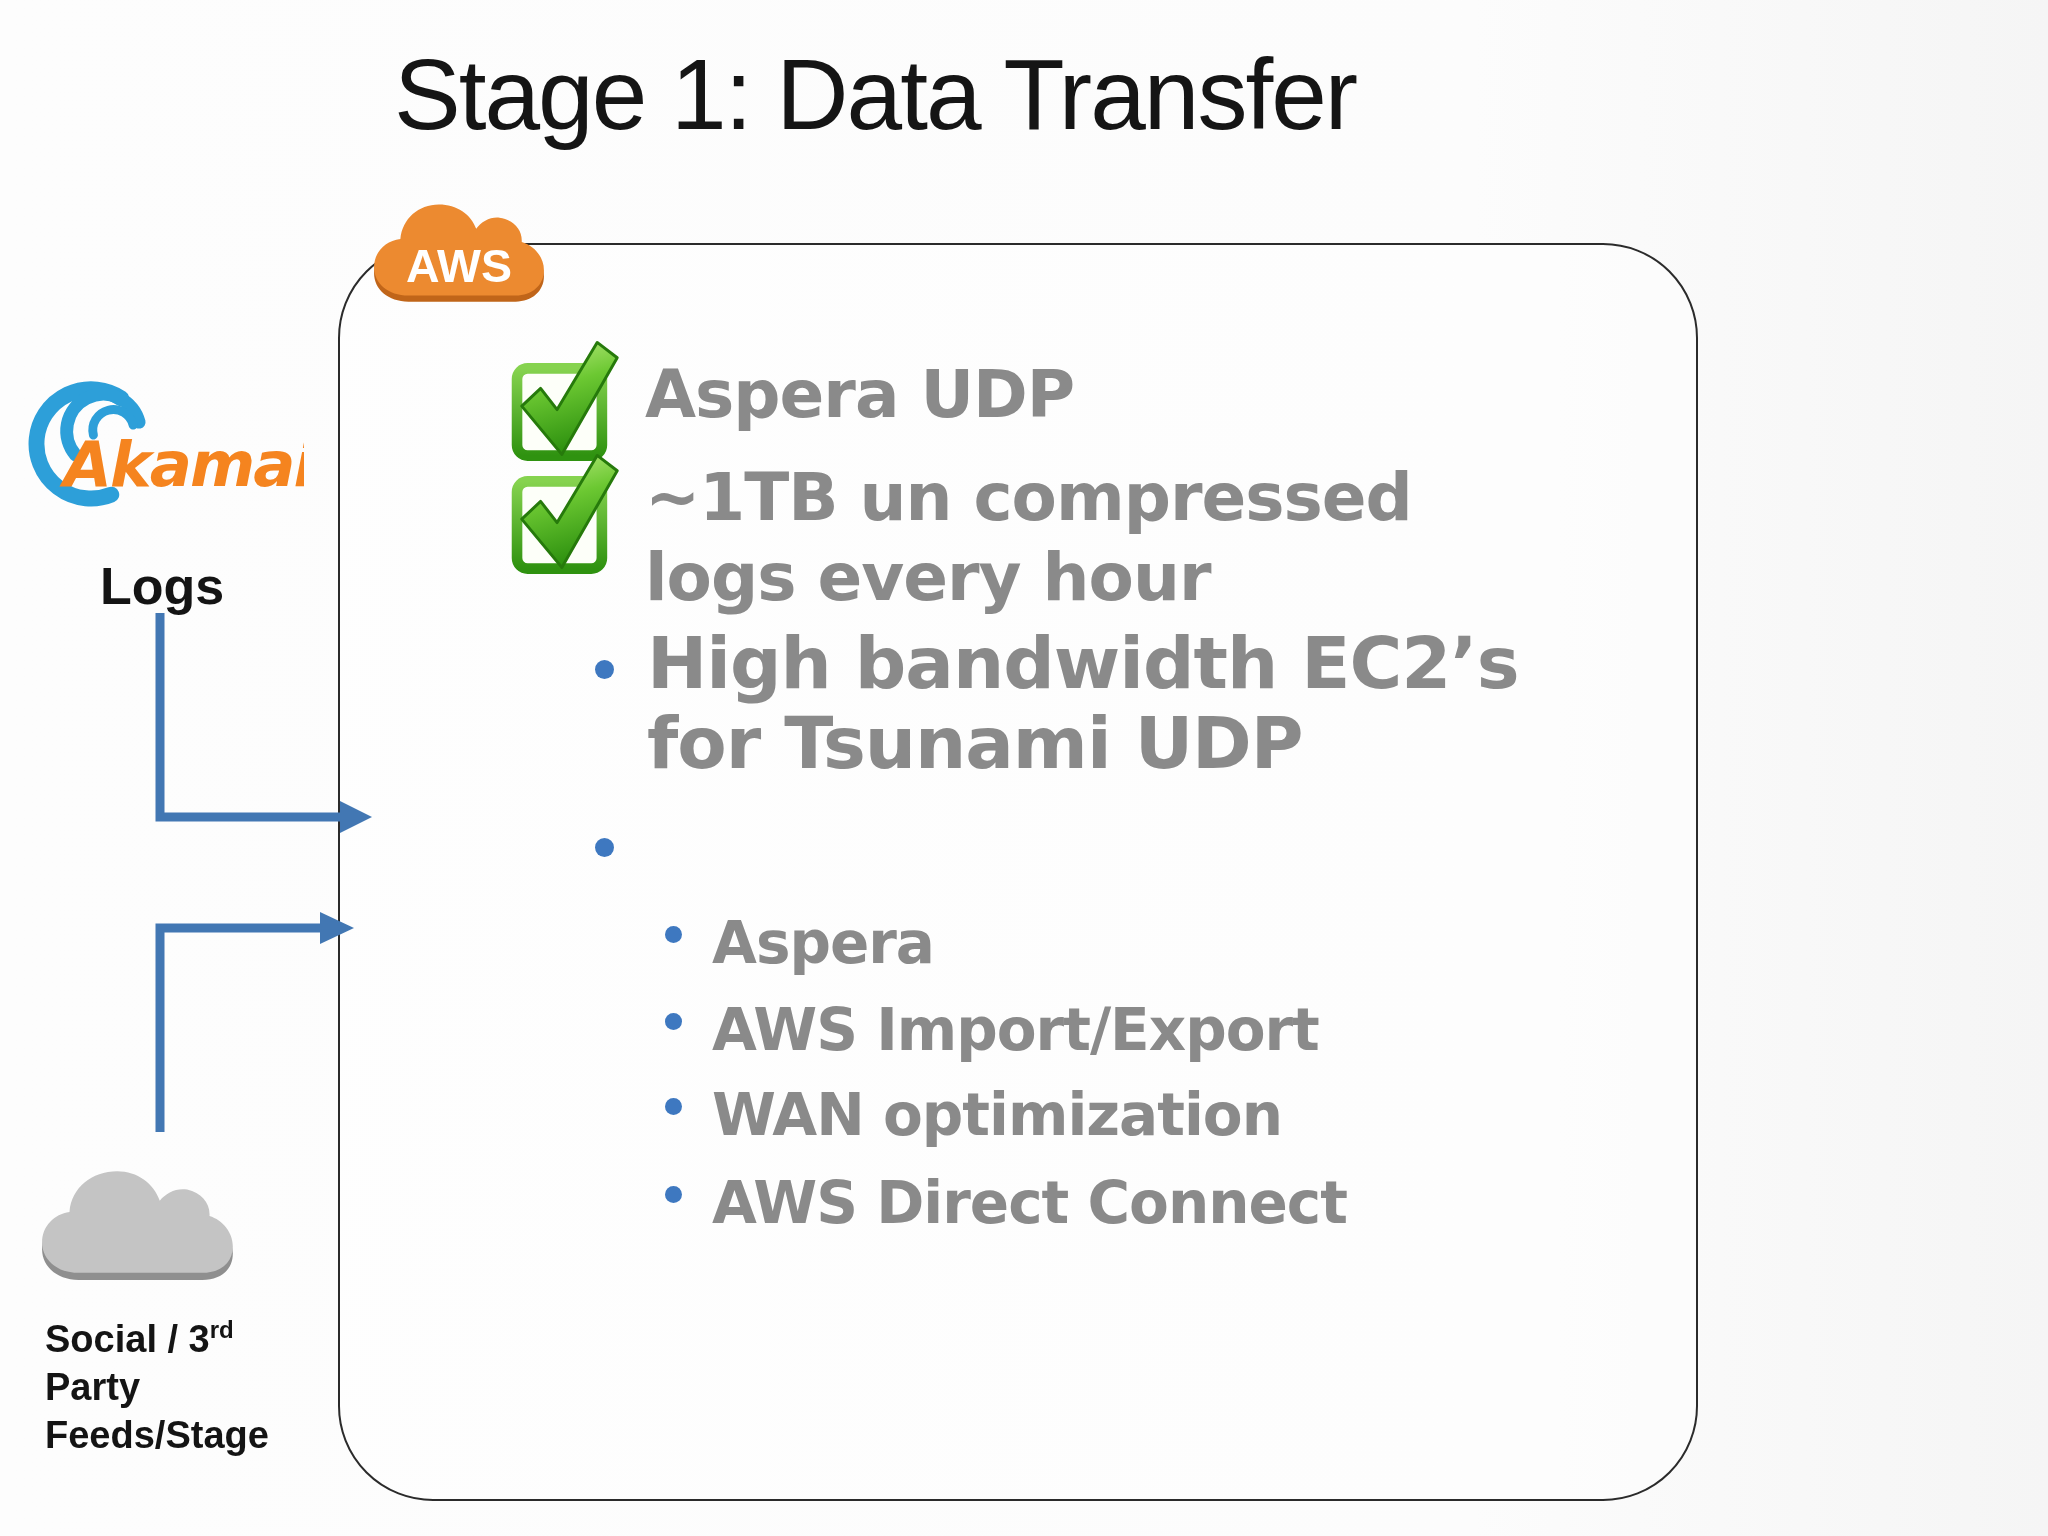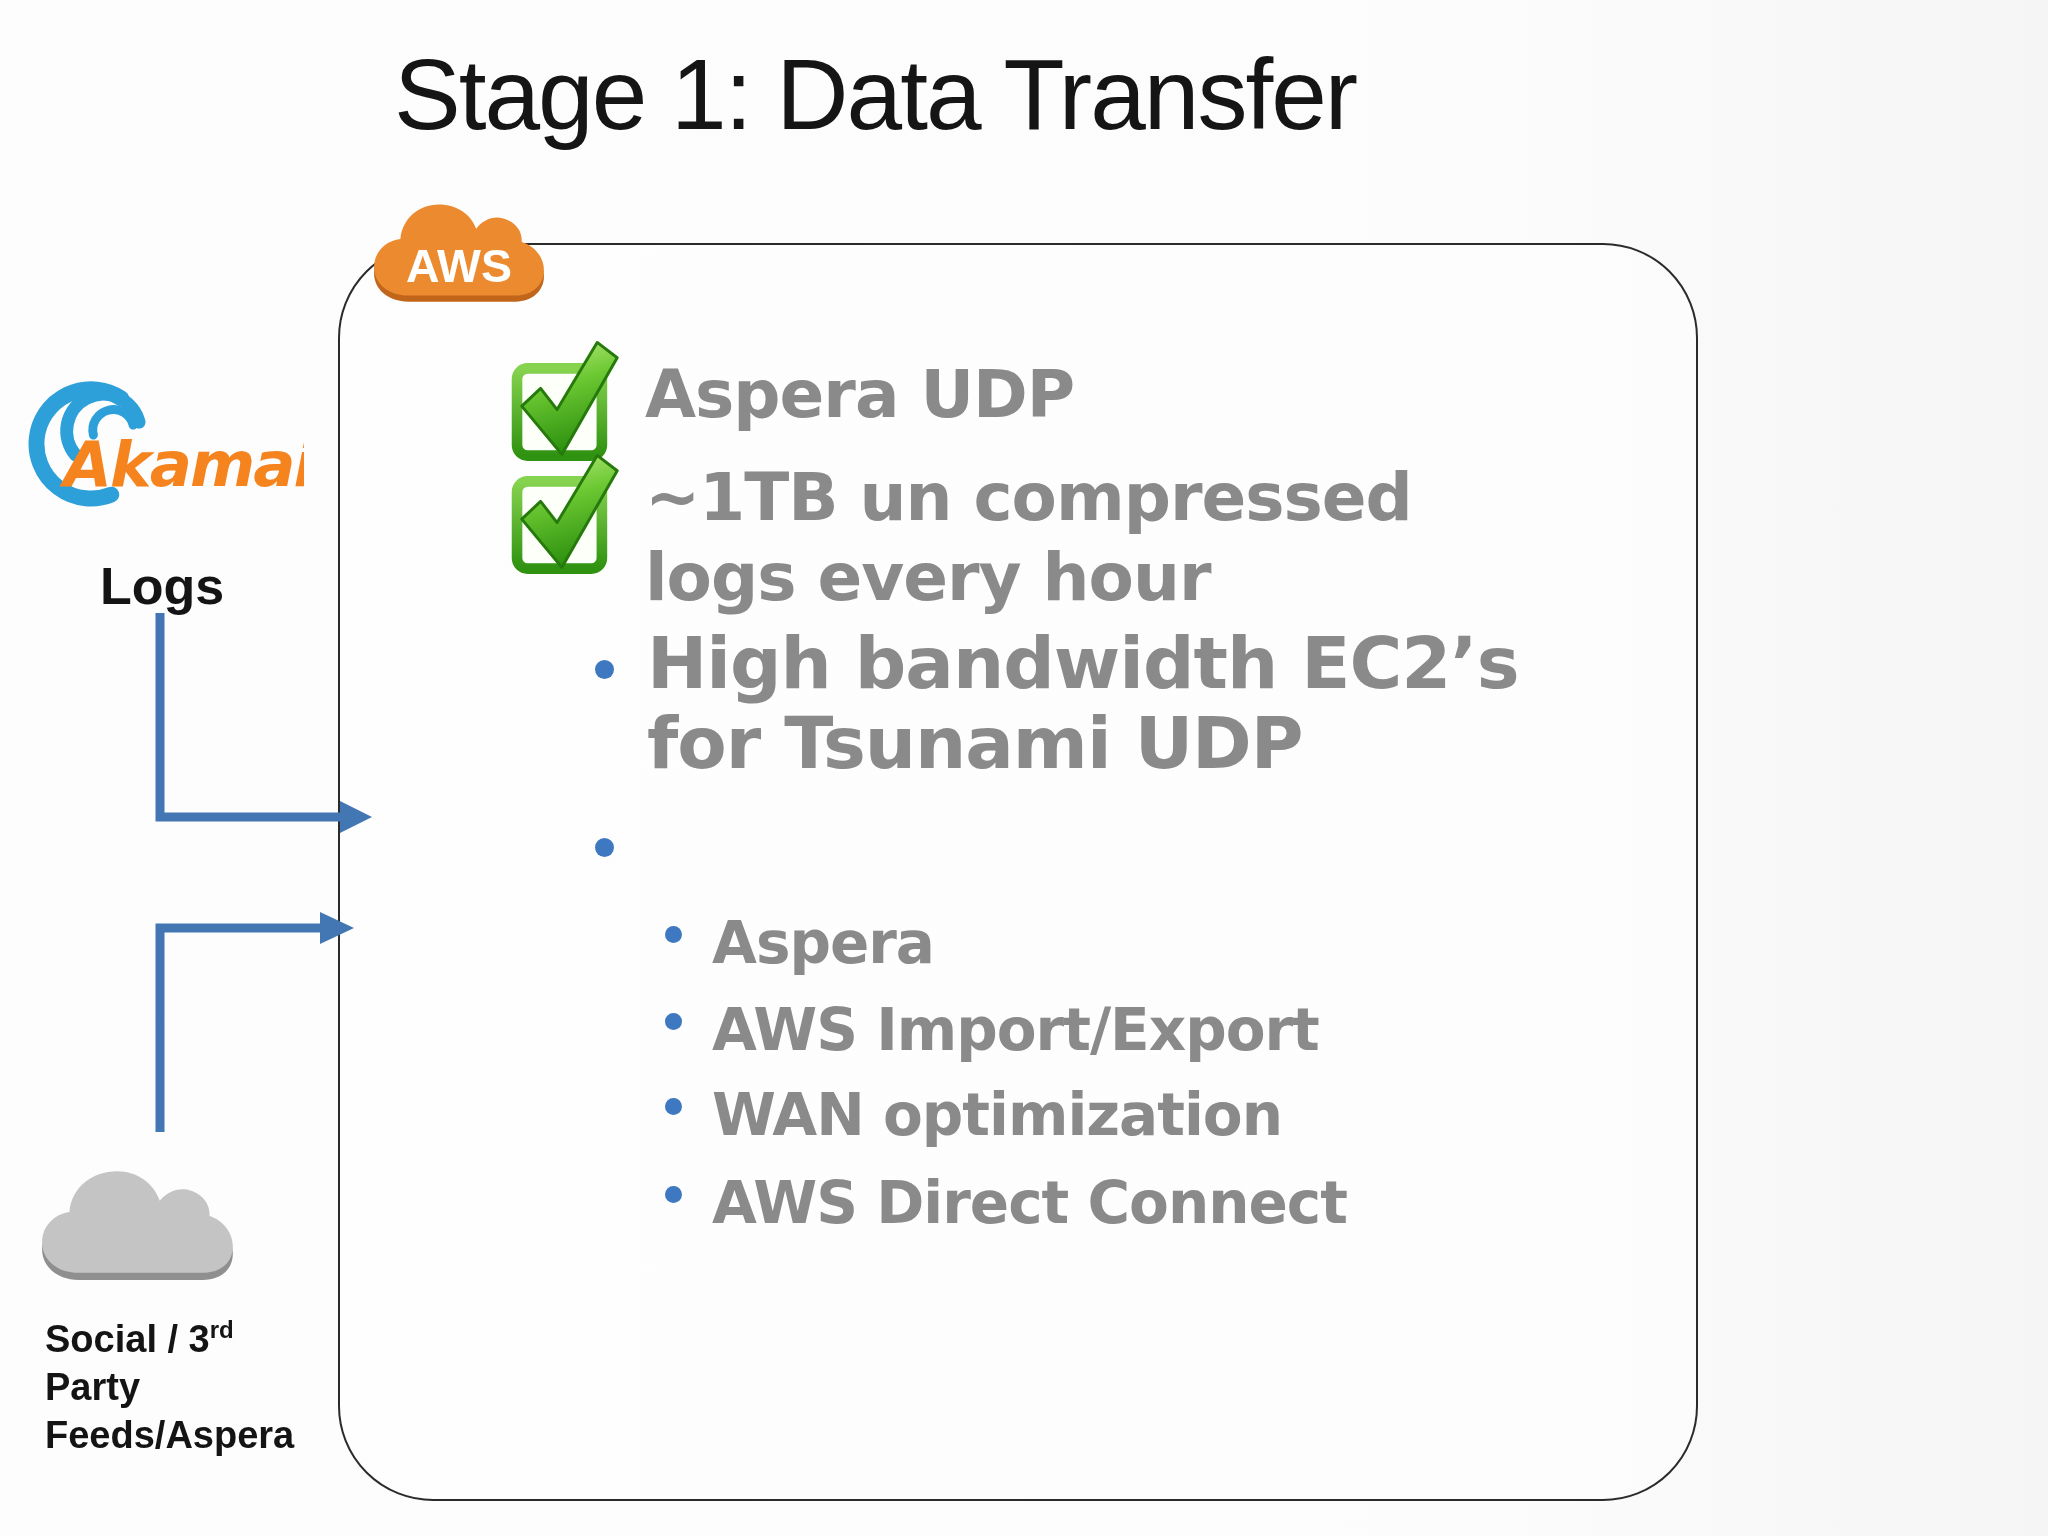--- a/index.html
+++ b/index.html
@@ -134,16 +134,16 @@
   <svg class="icon-abs" style="left:36px;top:1142px" width="208" height="148" viewBox="0 0 205 140">
     <path d="M42,126 C20,126 6,112 6,96 C6,80 18,68 33,66 C35,42 55,26 80,26 C100,26 116,38 122,55
              C128,47 139,42 149,44 C163,47 172,58 171,70 C184,74 194,86 194,100 C194,116 182,126 164,126 Z" transform="translate(0,7)" fill="#8F8F8F"></path>
     <path d="M42,126 C20,126 6,112 6,96 C6,80 18,68 33,66 C35,42 55,26 80,26 C100,26 116,38 122,55
              C128,47 139,42 149,44 C163,47 172,58 171,70 C184,74 194,86 194,100 C194,116 182,126 164,126 Z" fill="#C4C4C4"></path>
   </svg>
 
   <div class="social-label">
     <span>Social / 3</span><sup>rd</sup><br>
     <span>Party</span><br>
-    <span>Feeds/Aspera</span>
+    <span>Feeds/Stage</span>
   </div>
 
 </div>
 
 </body></html>

